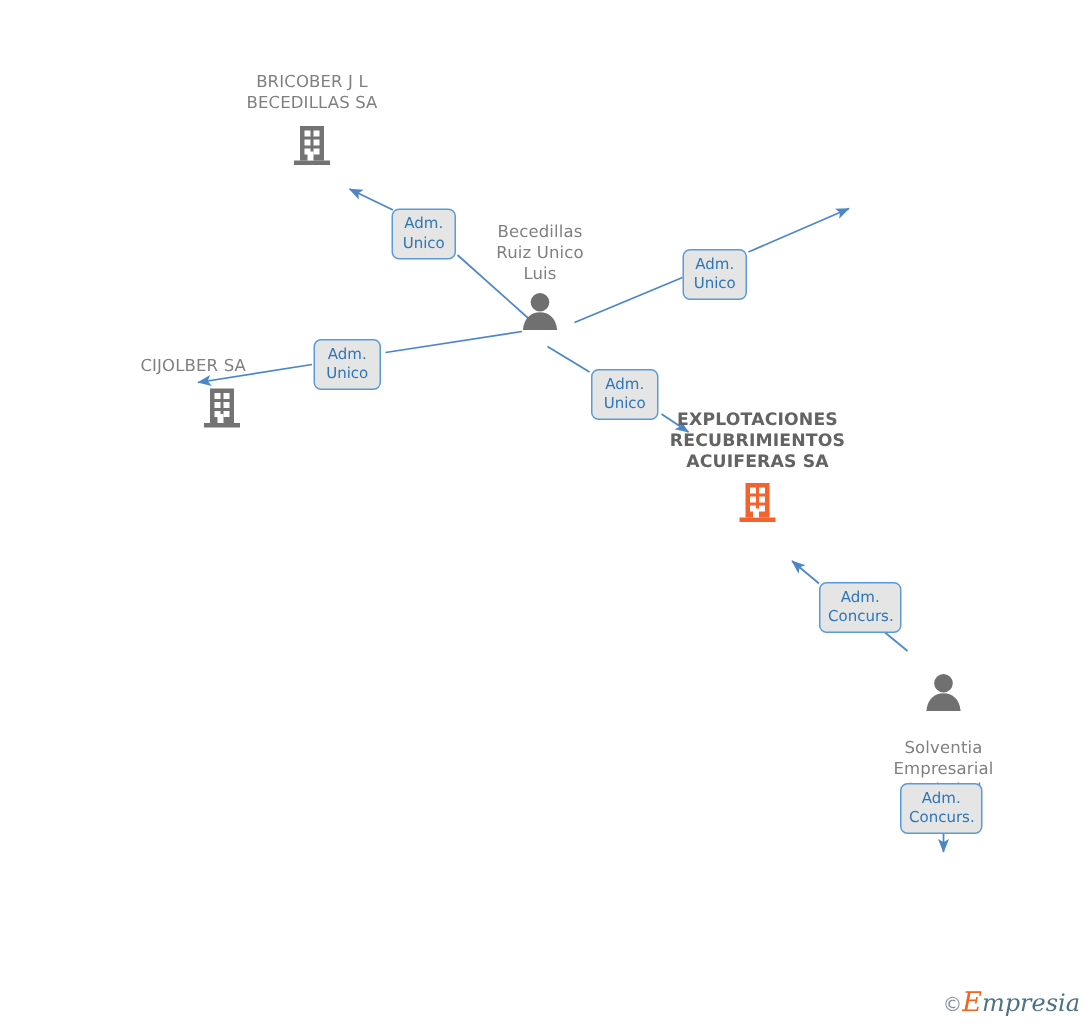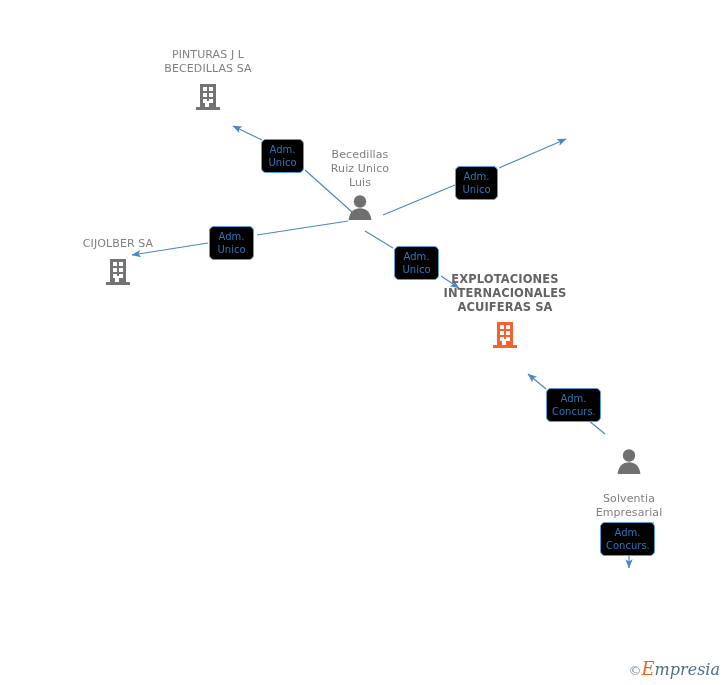--- a/index.html
+++ b/index.html
@@ -50,21 +50,21 @@
   }
   .node.above .caption { margin-bottom: 4px; }
   .node.below .caption { margin-top: 18px; }
 
   svg.icon { display: inline-block; vertical-align: top; }
 
   
   .chip {
     position: absolute;
     box-sizing: border-box;
-    background: #000000;
+    background: #e5e5e5;
     border: 1px solid #5b9bd5;
     border-radius: 5px;
     color: #2e75b6;
     font-size: 10px;
     line-height: 13px;
     text-align: center;
     padding: 3px 5px 3px;
     white-space: pre-line;
     z-index: 5;
   }
@@ -132,21 +132,21 @@
       <line x1="605" y1="434" x2="588" y2="420" stroke="#4a86c8" stroke-width="1.15"></line>
       <line x1="546" y1="389" x2="528" y2="374" stroke="#4a86c8" stroke-width="1.15" marker-end="url(#arrow)"></line>
     </g>
 
     <g>
       <line x1="629" y1="556" x2="629" y2="568" stroke="#4a86c8" stroke-width="1.15" marker-end="url(#arrow)"></line>
     </g>
   </svg>
 
   <div class="node above" style="left:208px; top:48px;">
-    <div class="caption">PINTURAS J L
+    <div class="caption">BRICOBER J L
 BECEDILLAS SA</div>
     <div class="glyph">
       <svg class="icon" width="32" height="32" viewBox="0 0 32 32" aria-hidden="true">
         <rect x="8" y="4" width="16" height="23" fill="#737373"></rect>
         <rect x="4" y="27" width="24" height="3" fill="#737373"></rect>
         <rect x="11" y="7" width="4" height="4" fill="#ffffff"></rect>
         <rect x="17" y="7" width="4" height="4" fill="#ffffff"></rect>
         <rect x="11" y="13" width="4" height="4" fill="#ffffff"></rect>
         <rect x="17" y="13" width="4" height="4" fill="#ffffff"></rect>
         <rect x="11" y="19" width="4" height="4" fill="#ffffff"></rect>
@@ -162,40 +162,40 @@
 Ruiz Unico
 Luis</div>
     <div class="glyph">
       <svg class="icon" width="30" height="26" viewBox="0 0 30 26" aria-hidden="true">
         <circle cx="15" cy="7.5" r="6.2" fill="#707070"></circle>
         <path d="M3.6 26 C4.4 17.6 9.4 14.2 15 14.2 C20.6 14.2 25.6 17.6 26.4 26 Z" fill="#707070"></path>
       </svg>
     </div>
   </div>
 
-  <div class="node above" style="left:118px; top:237px;">
+  <div class="node above" style="left:84px; top:237px;text-align:right;">
     <div class="caption">CIJOLBER SA</div>
     <div class="glyph">
       <svg class="icon" width="32" height="32" viewBox="0 0 32 32" aria-hidden="true">
         <rect x="8" y="4" width="16" height="23" fill="#737373"></rect>
         <rect x="4" y="27" width="24" height="3" fill="#737373"></rect>
         <rect x="11" y="7" width="4" height="4" fill="#ffffff"></rect>
         <rect x="17" y="7" width="4" height="4" fill="#ffffff"></rect>
         <rect x="11" y="13" width="4" height="4" fill="#ffffff"></rect>
         <rect x="17" y="13" width="4" height="4" fill="#ffffff"></rect>
         <rect x="11" y="19" width="4" height="4" fill="#ffffff"></rect>
         <rect x="17" y="19" width="4" height="4" fill="#ffffff"></rect>
         <rect x="13" y="21" width="4" height="6" fill="#ffffff"></rect>
       </svg>
     </div>
   </div>
 
   <div class="node above focal" style="left:505px; top:272px;">
     <div class="caption">EXPLOTACIONES
-INTERNACIONALES
+RECUBRIMIENTOS
 ACUIFERAS SA</div>
     <div class="glyph">
       <svg class="icon" width="32" height="32" viewBox="0 0 32 32" aria-hidden="true">
         <rect x="8" y="4" width="16" height="23" fill="#f4622e"></rect>
         <rect x="4" y="27" width="24" height="3" fill="#f4622e"></rect>
         <rect x="11" y="7" width="4" height="4" fill="#ffffff"></rect>
         <rect x="17" y="7" width="4" height="4" fill="#ffffff"></rect>
         <rect x="11" y="13" width="4" height="4" fill="#ffffff"></rect>
         <rect x="17" y="13" width="4" height="4" fill="#ffffff"></rect>
         <rect x="11" y="19" width="4" height="4" fill="#ffffff"></rect>

